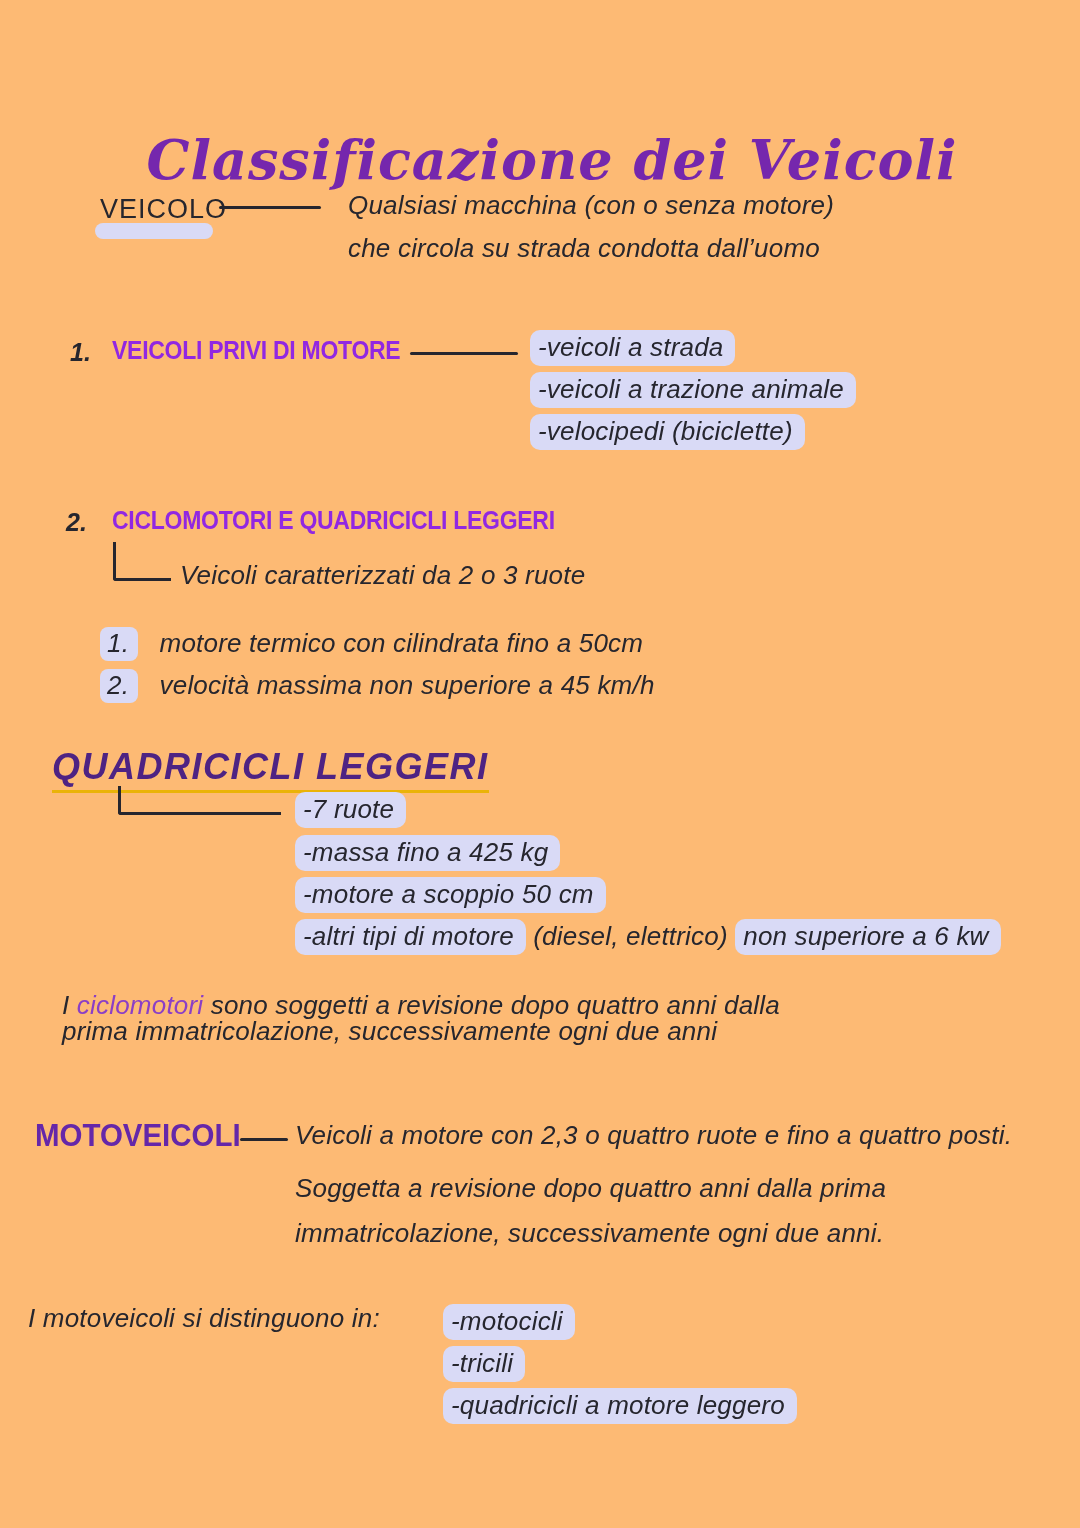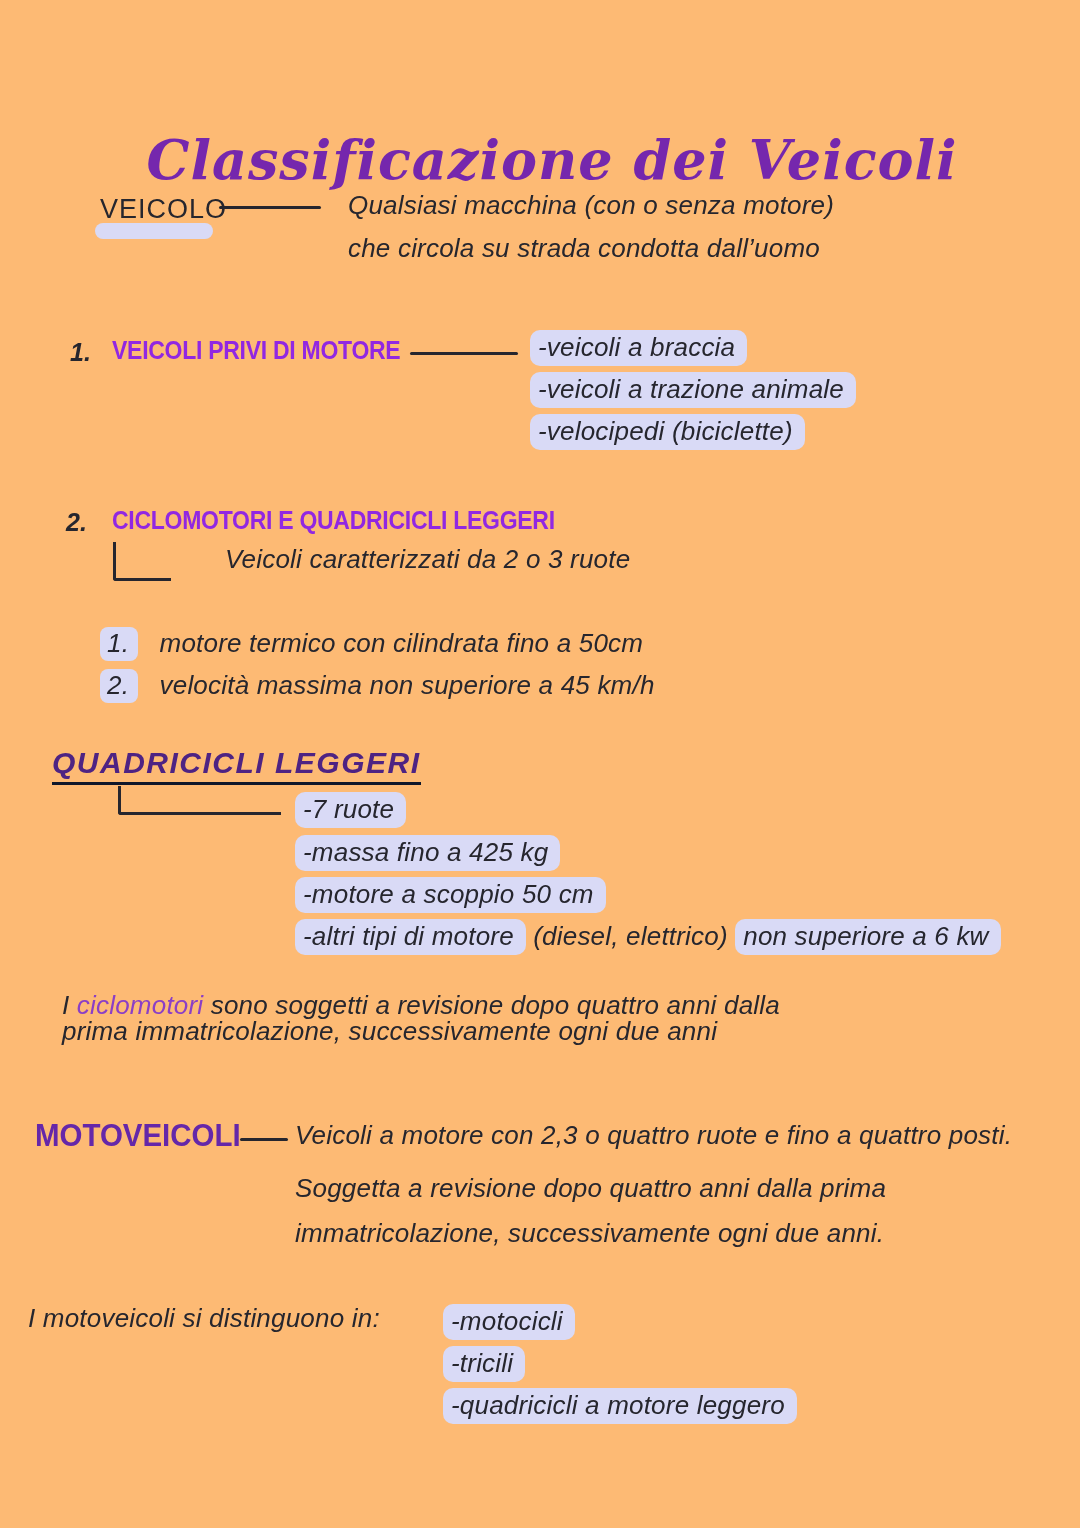--- a/index.html
+++ b/index.html
@@ -22,22 +22,22 @@
   .sec-num { font-weight:bold; font-style:italic; font-size:25px; color:#26262e; }
   .hl-pill { background:#d9daf6; border-radius:10px; padding:2px 12px 4px 8px; }
   .hl-num { background:#d9daf6; border-radius:8px; padding:1px 9px 3px 7px; }
   .hline { position:absolute; height:3px; background:#26262e; border-radius:3px; }
   .elbow {
     position:absolute; border-left:3px solid #26262e; border-bottom:3px solid #26262e;
     border-bottom-left-radius:3px;
   }
   .veicolo-bar { position:absolute; left:95px; top:223px; width:118px; height:16px; background:#d9daf6; border-radius:8px; }
   .quad-heading {
-    font-style:italic; font-weight:bold; font-size:30px; color:#4e2383;
-    letter-spacing:1.5px; border-bottom:3px solid #0f172a; padding-bottom:2px; white-space:nowrap;
+    font-style:italic; font-weight:bold; font-size:36px; color:#4e2383;
+    letter-spacing:1.5px; border-bottom:3px solid #eab308; padding-bottom:2px; white-space:nowrap;
   }
   .moto-heading {
     font-weight:bold; font-size:31px; color:#6527a9; letter-spacing:0px;
     transform:scaleX(0.95); transform-origin:left; white-space:nowrap;
   }
   .purple-word { color:#8b3fc6; }
   .nowrap { white-space:nowrap; }
 </style>
 </head>
 <body>
@@ -51,33 +51,33 @@
   <div class="hline" style="left:219px; top:206px; width:102px;"></div>
   <div class="abs" style="left:348px; top:190px;">
     <div class="hand nowrap">Qualsiasi macchina (con o senza motore)</div>
     <div class="hand nowrap" style="margin-top:12px;">che circola su strada condotta dall’uomo</div>
   </div>
 
   <div class="abs sec-num" style="left:70px; top:338px;">1.</div>
   <div class="abs sec-heading" style="left:112px; top:336px;">VEICOLI PRIVI DI MOTORE</div>
   <div class="hline" style="left:410px; top:352px; width:108px;"></div>
   <div class="abs hand nowrap" style="left:530px; top:332px;">
-    <span class="hl-pill">-veicoli a braccia</span>
+    <span class="hl-pill">-veicoli a strada</span>
   </div>
   <div class="abs hand nowrap" style="left:530px; top:374px;">
     <span class="hl-pill">-veicoli a trazione animale</span>
   </div>
   <div class="abs hand nowrap" style="left:530px; top:416px;">
     <span class="hl-pill">-velocipedi (biciclette)</span>
   </div>
 
   <div class="abs sec-num" style="left:66px; top:508px;">2.</div>
   <div class="abs sec-heading" style="left:112px; top:506px;">CICLOMOTORI E QUADRICICLI LEGGERI</div>
   <div class="elbow" style="left:113px; top:542px; width:55px; height:36px;"></div>
-  <div class="abs hand nowrap" style="left:180px; top:544px;margin-left:45px;">Veicoli caratterizzati da 2 o 3 ruote</div>
+  <div class="abs hand nowrap" style="left:180px; top:560px;">Veicoli caratterizzati da 2 o 3 ruote</div>
 
   <div class="abs hand nowrap" style="left:100px; top:628px;">
     <span class="hl-num">1.</span>
     <span style="margin-left:14px;">motore termico con cilindrata fino a 50cm</span>
   </div>
   <div class="abs hand nowrap" style="left:100px; top:670px;">
     <span class="hl-num">2.</span>
     <span style="margin-left:14px;">velocità massima non superiore a 45 km/h</span>
   </div>
 

